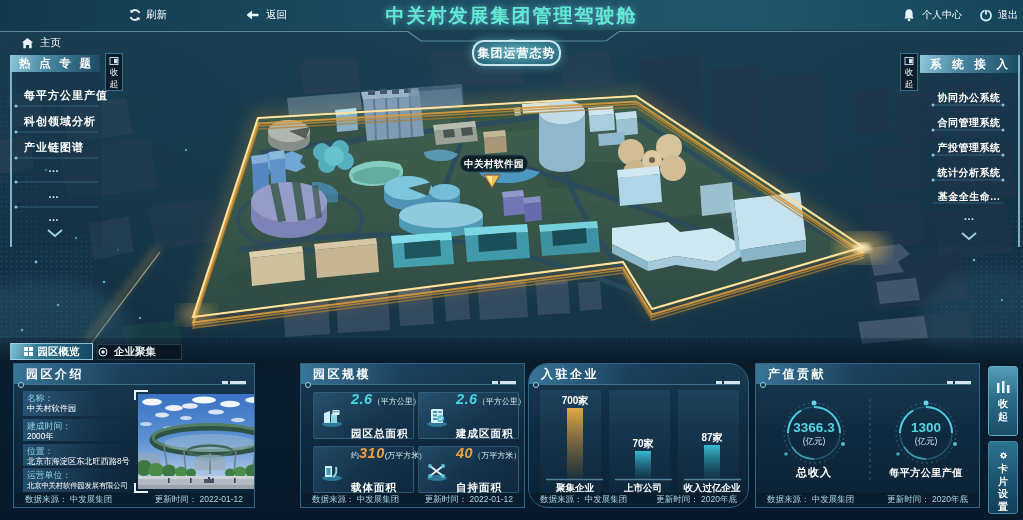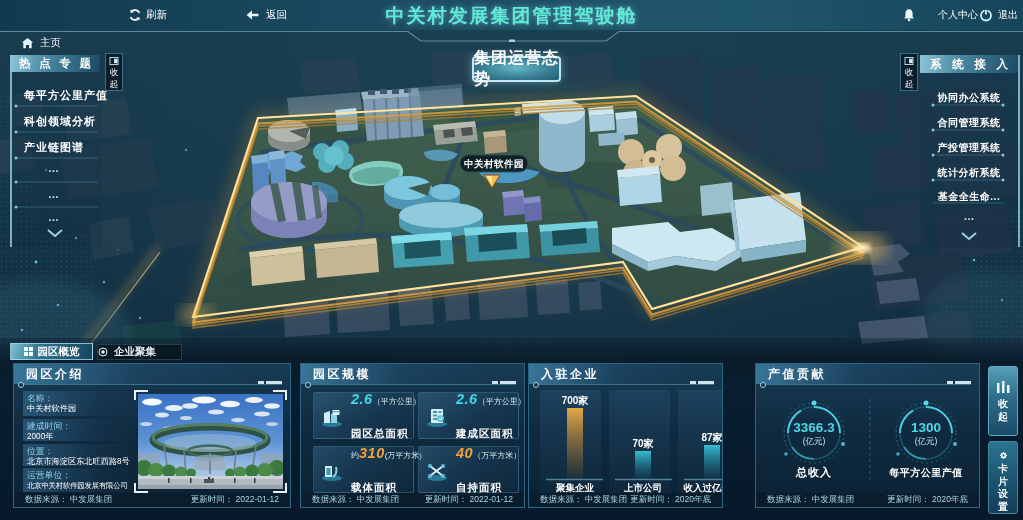--- a/index.html
+++ b/index.html
@@ -409,44 +409,44 @@
   <span>刷新</span>
 </div>
 <div class="abs" style="left:245px;top:8px;display:flex;align-items:center;gap:6px;color:#fff;font-size:10.5px;">
 
   <svg width="15" height="14" viewBox="0 0 15 14">
       <path d="M1.5 7 L7 2.5 L7 5.8 L13.5 5.8 L13.5 8.2 L7 8.2 L7 11.5 Z" fill="#e8f4f8"></path>
     </svg>
   <span>返回</span>
 </div>
 
-<div class="abs" style="left:902px;top:8px;display:flex;align-items:center;gap:22px;color:#fff;font-size:10px;">
+<div class="abs" style="left:902px;top:8px;display:flex;align-items:center;gap:6px;color:#fff;font-size:10px;">
 
   <svg width="14" height="14" viewBox="0 0 14 14">
       <path d="M7 1.2 C4.6 1.2 3.4 3 3.4 5.4 L3.4 8.6 L2.2 10.4 L11.8 10.4 L10.6 8.6 L10.6 5.4 C10.6 3 9.4 1.2 7 1.2 Z" fill="#e8f4f8"></path>
       <circle cx="7" cy="12" r="1.3" fill="#e8f4f8"></circle>
     </svg>
   <span>个人中心</span>
 </div>
 <div class="abs" style="left:979px;top:8px;display:flex;align-items:center;gap:5px;color:#fff;font-size:10px;">
 
   <svg width="14" height="14" viewBox="0 0 14 14">
       <circle cx="7" cy="7.5" r="5" fill="none" stroke="#cfeef5" stroke-width="1.8"></circle>
       <line x1="7" y1="1" x2="7" y2="6" stroke="#1a4a60" stroke-width="3"></line>
       <line x1="7" y1="2" x2="7" y2="6.5" stroke="#cfeef5" stroke-width="1.8"></line>
     </svg>
   <span>退出</span>
 </div>
 
-<div class="abs" style="left:472px;top:56px;width:85px;height:22px;border-radius:4px;
+<div class="abs" style="left:472px;top:40px;width:85px;height:22px;border-radius:12px;
      border:2px solid rgba(215,242,250,.9);
      background:radial-gradient(ellipse at 50% 45%, #66b6c6 0%, #377b90 60%, #245f74 100%);
      box-shadow:0 0 10px rgba(110,200,220,.55);
      display:flex;align-items:center;justify-content:center;color:#fff;
-     font-size:16px;font-weight:bold;letter-spacing:1px;">集团运营态势</div>
+     font-size:12px;font-weight:bold;letter-spacing:1px;">集团运营态势</div>
 
 <div class="abs" style="left:10px;top:55px;width:90px;height:192px;
      background:linear-gradient(180deg,rgba(24,56,78,.55),rgba(12,32,48,.15));
      border-left:2px solid rgba(150,210,230,.8);"></div>
 
 <div class="abs" style="left:10px;top:55px;width:90px;height:17px;
      background:linear-gradient(100deg,#8ec6da 0%,#4a88a2 40%,#1b4a62 100%);
      display:flex;align-items:center;justify-content:space-between;padding:0 9px;box-sizing:border-box;
      color:#fff;font-size:11.5px;font-weight:bold;">
   <span>热</span>
@@ -556,21 +556,21 @@
 <div class="abs" style="left:97px;top:344px;width:85px;height:16px;
      background:rgba(9,22,30,.85);border:1px solid rgba(60,100,120,.5);box-sizing:border-box;
      display:flex;align-items:center;justify-content:flex-start;gap:6px;color:#e8f2f6;font-size:10.5px;font-weight:bold;">
   <svg width="10" height="10" viewBox="0 0 10 10">
       <circle cx="5" cy="5" r="4" fill="none" stroke="#e8f2f6" stroke-width="1"></circle>
       <circle cx="5" cy="5" r="1.8" fill="#e8f2f6"></circle>
     </svg>
   <span>企业聚集</span>
 </div>
 
-<div class="abs panel" style="left:13px;top:363px;width:278px;height:145px;">
+<div class="abs panel" style="left:13px;top:363px;width:242px;height:145px;">
 
   <div class="phead">园区介绍</div>
   <div class="pline">
       <span class="pdot"></span>
       <span class="pcode"><i></i><i class="w"></i></span>
     </div>
 
   <div class="irow" style="top:27px;height:25px;">
       <div class="ilab">名称：</div>
       <div class="ival">中关村软件园</div>
@@ -757,21 +757,21 @@
         <div><b class="or">40</b><span class="un">（万平方米）</span></div>
         <div class="slab">自持面积</div>
       </div>
   </div>
   <div class="pfoot">
       <span>数据来源：  中发展集团</span>
       <span>更新时间：  2022-01-12</span>
     </div>
 </div>
 
-<div class="abs panel" style="left:528px;top:363px;width:195px;height:145px;">
+<div class="abs panel" style="left:528px;top:363px;width:221px;height:145px;border-radius:20px;">
   <div class="phead">入驻企业</div>
   <div class="pline">
       <span class="pdot"></span>
       <span class="pcode"><i></i><i class="w"></i></span>
     </div>
 
   <div class="cstrip" style="left:11px;"></div>
   <div class="cstrip" style="left:80px;"></div>
   <div class="cstrip" style="left:149px;"></div>
 

